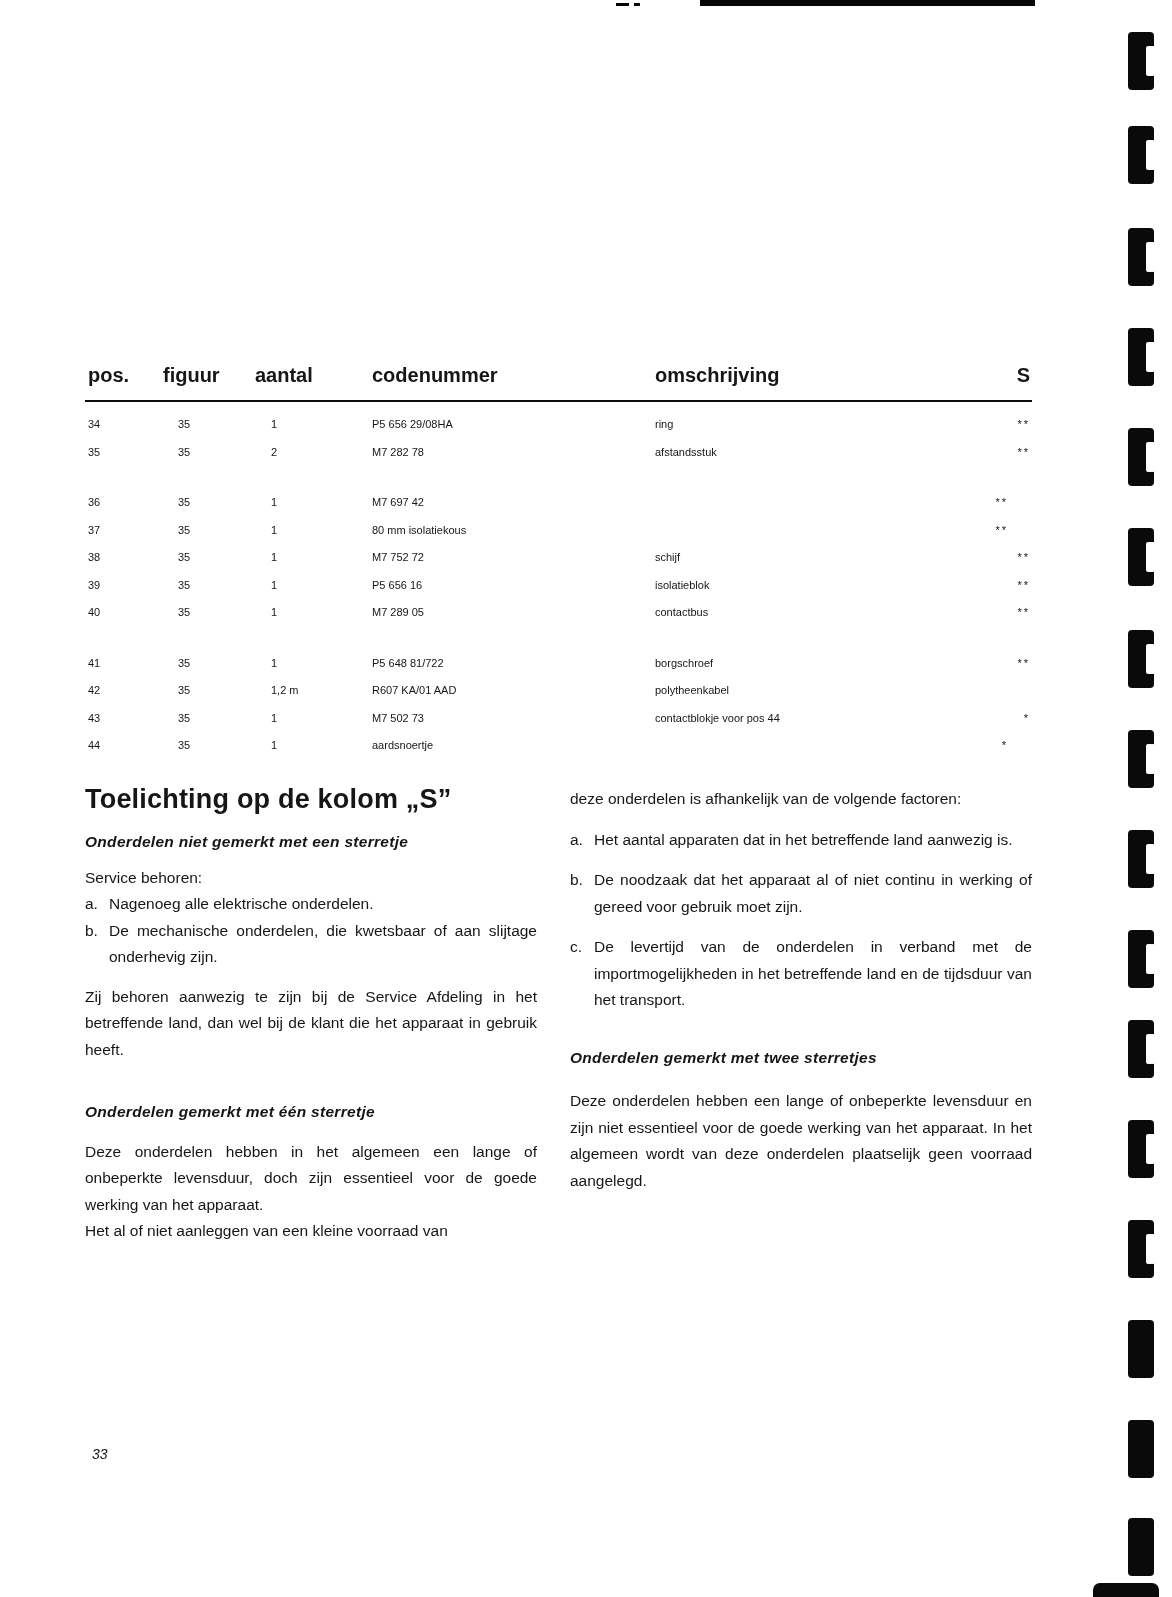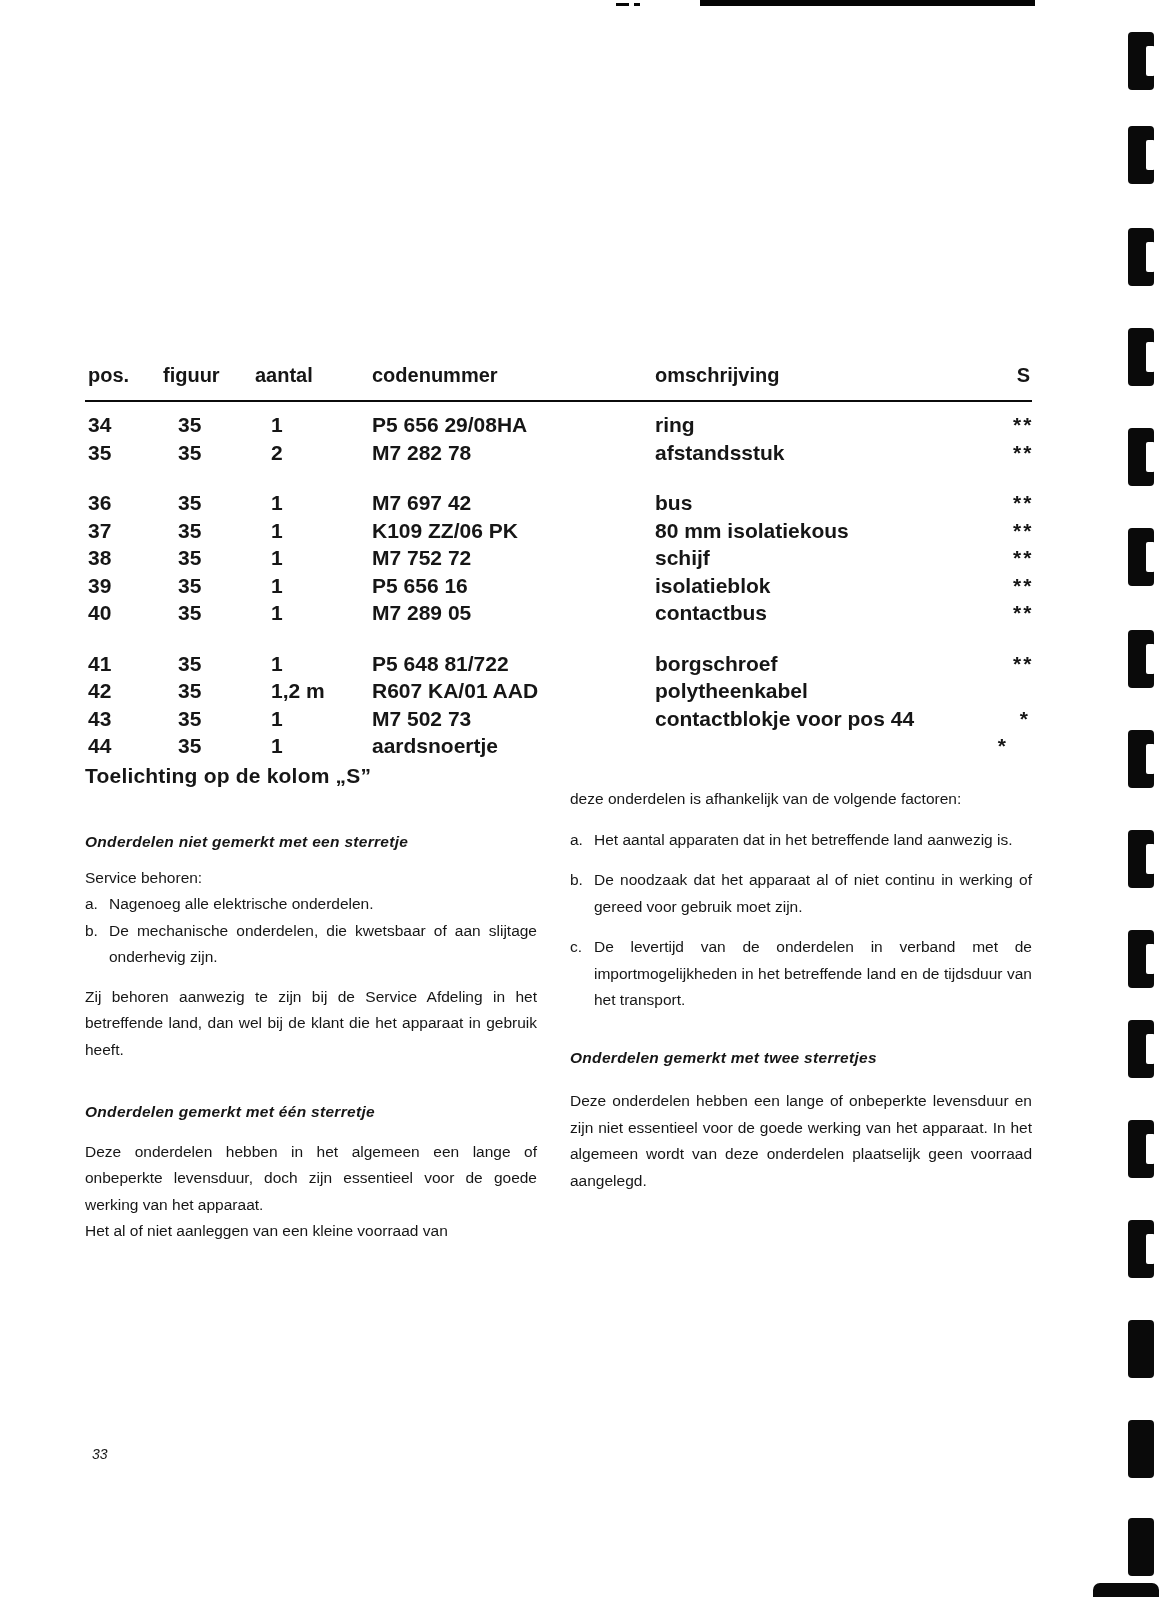--- a/index.html
+++ b/index.html
@@ -37,33 +37,33 @@
     display: grid;
     grid-template-columns: 75px 92px 117px 283px 358px 1fr;
     align-items: baseline;
   }
   .thead {
     font-weight: bold; font-size: 20px;
     padding-bottom: 13px;
     border-bottom: 2.5px solid #0b0b0b;
   }
   .tbody { padding-top: 9px; }
-  .trow { line-height: 27.5px; font-size: 21px; font-weight: bold; }
+  .trow { line-height: 27.5px; font-size: 11px; }
   .trow--gap { margin-top: 23px; }
   .c { padding-left: 3px; white-space: nowrap; }
   .c-fig { padding-left: 18px; }
   .c-aan { padding-left: 19px; }
   .thead .c-fig, .thead .c-aan { padding-left: 3px; }
   .c-s { text-align: right; padding-right: 2px; letter-spacing: 2px; }
   .thead .c-s { letter-spacing: 0; }
 
   
   .section-title {
-    position: absolute; left: 85px; top: 764px;
-    font-size: 21px; font-weight: bold; letter-spacing: 0.2px;
+    position: absolute; left: 85px; top: 784px;
+    font-size: 27px; font-weight: bold; letter-spacing: 0.2px;
   }
   .col { position: absolute; font-size: 15.5px; line-height: 26.5px; }
   .col-left  { left: 85px;  top: 829px; width: 452px; }
   .col-right { left: 570px; top: 786px; width: 462px; }
 
   .subhead { font-weight: bold; font-size: 15.5px; letter-spacing: 0.3px; margin: 0 0 9px 0; font-style: italic; }
   .para { margin: 0; text-align: justify; }
   .intro { margin: 0; }
   .mlist { margin: 0; }
   .mitem { display: flex; margin: 0; text-align: justify; }
@@ -129,28 +129,26 @@
       <div class="c c-aan">2</div>
       <div class="c c-code">M7 282 78</div>
       <div class="c c-oms">afstandsstuk</div>
       <div class="c c-s">**</div>
     </div>
     <div class="trow trow--gap">
       <div class="c c-pos">36</div>
       <div class="c c-fig">35</div>
       <div class="c c-aan">1</div>
       <div class="c c-code">M7 697 42</div>
-      <div class="c c-oms">bus</div>
       <div class="c c-s">**</div>
     </div>
     <div class="trow">
       <div class="c c-pos">37</div>
       <div class="c c-fig">35</div>
       <div class="c c-aan">1</div>
-      <div class="c c-code">K109 ZZ/06 PK</div>
       <div class="c c-oms">80 mm isolatiekous</div>
       <div class="c c-s">**</div>
     </div>
     <div class="trow">
       <div class="c c-pos">38</div>
       <div class="c c-fig">35</div>
       <div class="c c-aan">1</div>
       <div class="c c-code">M7 752 72</div>
       <div class="c c-oms">schijf</div>
       <div class="c c-s">**</div>

